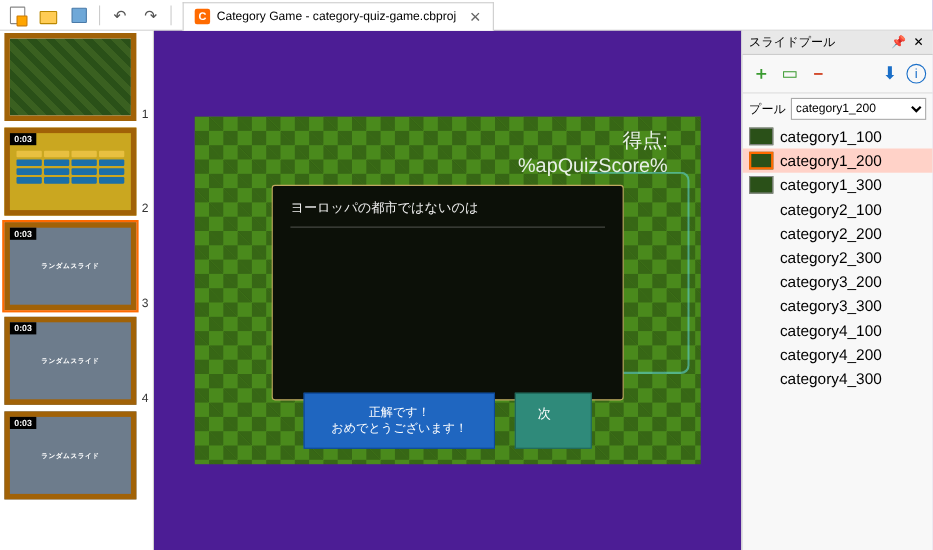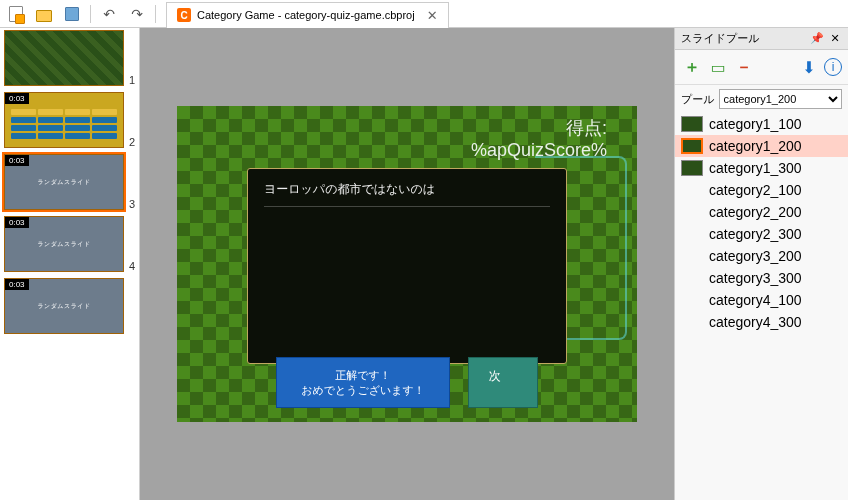--- a/index.html
+++ b/index.html
@@ -12,34 +12,34 @@
 .doc-tab { display: flex; align-items: center; gap: 6px; height: 26px; padding: 0 10px; margin-left: 4px; border: 1px solid #ccc; border-bottom: none; background: #fff; font-size: 11px; position: relative; top: 1px; }
 .doc-tab .c-icon { width: 14px; height: 14px; background: #ff6a00; color: #fff; font-size: 10px; font-weight: bold; display: flex; align-items: center; justify-content: center; border-radius: 2px; }
 .doc-close { font-size: 13px; color: #666; cursor: pointer; margin-left: 6px; }
 
 
 .main { display: flex; height: calc(100% - 28px); }
 
 
 .slides { width: 140px; background: #fff; border-right: 1px solid #d0d0d0; overflow-y: auto; padding: 2px 4px; }
 .slide-wrap { position: relative; margin-bottom: 6px; }
-.slide-thumb { width: 120px; height: 56px; border: 1px solid #a16207; position: relative; display: flex; align-items: center; justify-content: center; font-size: 5px; color: #fff; }
+.slide-thumb { width: 120px; height: 80px; border: 5px solid #a16207; position: relative; display: flex; align-items: center; justify-content: center; font-size: 5px; color: #fff; font-weight: bold; }
 .slide-thumb.green { background: repeating-linear-gradient(45deg,#2a5018,#2a5018 6px,#3a6020 6px,#3a6020 12px); }
 .slide-thumb.yellow { background: #caa720; display: block; padding: 6px; }
 .slide-thumb.gray  { background: #6d7c8c; }
 .slide-thumb.selected { outline: 2px solid #ff6a00; }
 .slide-thumb .duration { position: absolute; top: 0; left: 0; background: #000; color: #fff; font-size: 8px; padding: 1px 4px; }
 .slide-num { position: absolute; bottom: 0; right: 0; font-size: 11px; color: #333; }
 .yellow-grid { display: grid; grid-template-columns: repeat(4,1fr); gap: 2px; margin-top: 10px; }
 .yellow-grid div { background: #e8c040; height: 6px; border-radius: 1px; }
 .yellow-grid .blue { background: #1a6fa8; }
 .gray-txt { font-size: 6px; letter-spacing: 0.5px; }
 
 
-.stage-wrap { flex: 1; background: #a3a3a3; display: flex; align-items: center; justify-content: center; padding: 20px; }
+.stage-wrap { flex: 1; background: #4c1d95; display: flex; align-items: center; justify-content: center; padding: 20px; }
 .stage { width: 460px; height: 316px; background:
    linear-gradient(45deg,rgba(0,0,0,0.25) 25%,transparent 25%,transparent 75%,rgba(0,0,0,0.25) 75%),
    linear-gradient(45deg,rgba(0,0,0,0.25) 25%,transparent 25%,transparent 75%,rgba(0,0,0,0.25) 75%),
    #4a8a1c;
    background-size: 26px 26px; background-position: 0 0, 13px 13px;
    position: relative; overflow: hidden; }
 .stage::before { content:""; position:absolute; right:10px; top:50px; width:90px; height:180px; border:2px solid #5dd0d0; border-left:none; border-radius:0 8px 8px 0; opacity:0.6; }
 .score { position: absolute; right: 30px; top: 12px; font-family: serif; color: #e8f0e8; font-size: 18px; text-align: right; line-height: 1.2; }
 .quiz-card { position: absolute; top: 62px; left: 70px; right: 70px; height: 196px; background: #0c1008; border: 1px solid #c0a860; border-radius: 3px; padding: 12px 16px; color: #eee; font-size: 12px; }
 .quiz-q { padding-bottom: 8px; border-bottom: 1px solid rgba(200,200,200,0.3); }
@@ -221,17 +221,20 @@
         <div class="pool-item no-thumb">
           <span>category3_200</span>
         </div>
         <div class="pool-item no-thumb">
           <span>category3_300</span>
         </div>
         <div class="pool-item no-thumb">
           <span>category4_100</span>
         </div>
         <div class="pool-item no-thumb">
+          <span>category4_200</span>
+        </div>
+        <div class="pool-item no-thumb">
           <span>category4_300</span>
         </div>
       </div>
   </div>
 </div>
 
 </body></html>

